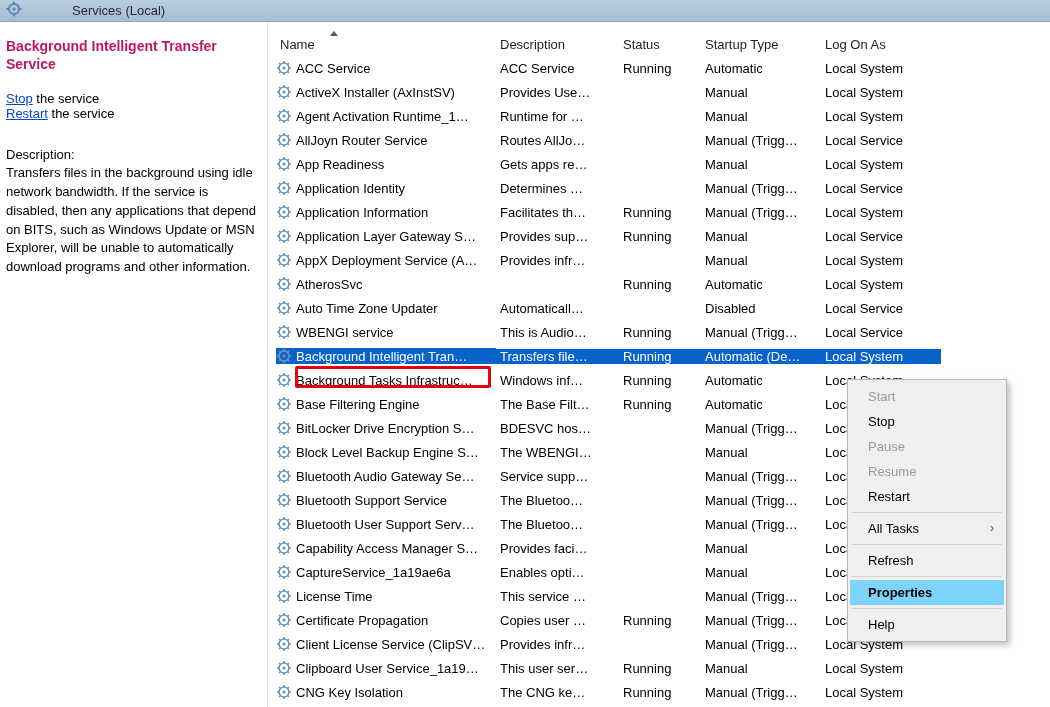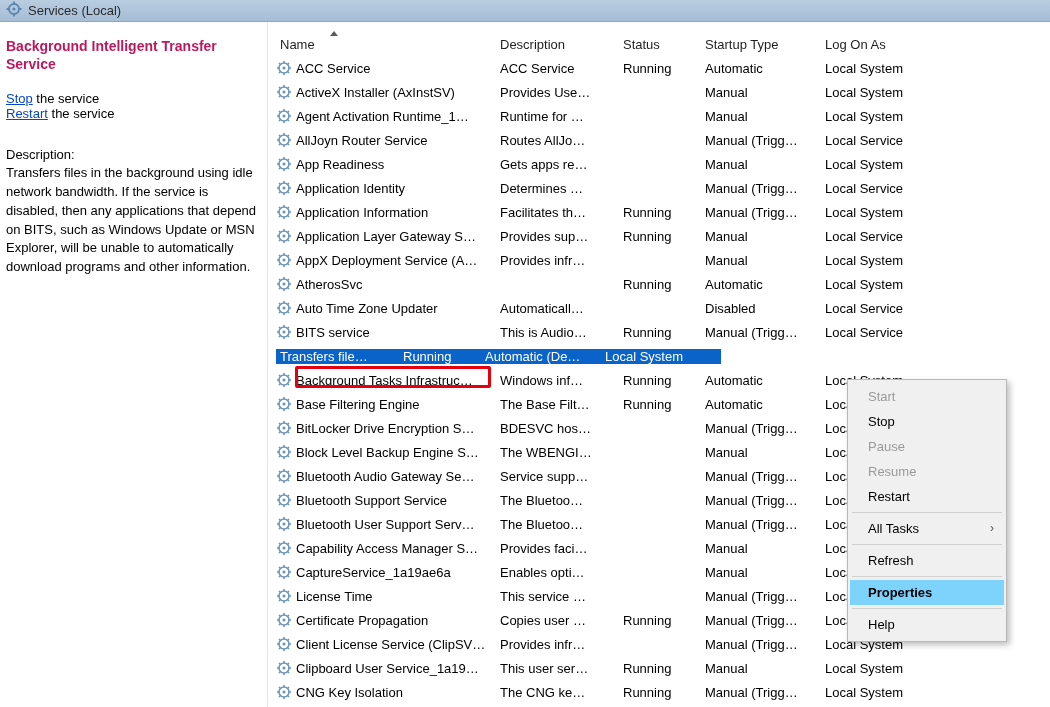--- a/index.html
+++ b/index.html
@@ -14,20 +14,21 @@
   }
   .titlebar {
     height: 22px;
     background: linear-gradient(#b9cde0, #a6bdd6);
     display: flex;
     align-items: center;
     padding-left: 6px;
     font-size: 13px;
     color: #2a2a2a;
     border-bottom: 1px solid #8fa8c4;
+    gap: 44px;
   }
   .titlebar .gear {
     margin-right: 6px;
   }
   .main {
     display: flex;
     height: calc(100% - 22px);
   }
   .leftpane {
     width: 268px;
@@ -452,28 +453,45 @@
                   <line x1="8" y1="1" x2="8" y2="3"></line>
                   <line x1="8" y1="13" x2="8" y2="15"></line>
                   <line x1="1" y1="8" x2="3" y2="8"></line>
                   <line x1="13" y1="8" x2="15" y2="8"></line>
                   <line x1="3" y1="3" x2="4.5" y2="4.5"></line>
                   <line x1="11.5" y1="11.5" x2="13" y2="13"></line>
                   <line x1="3" y1="13" x2="4.5" y2="11.5"></line>
                   <line x1="11.5" y1="4.5" x2="13" y2="3"></line>
                 </g>
               </svg></span>
-            <span class="name-text">BITS service</span>
+            <span class="name-text">WBENGI service</span>
           </div>
           <div class="c-desc">This is Audio…</div>
           <div class="c-status">Running</div>
           <div class="c-start">Manual (Trigg…</div>
           <div class="c-log">Local Service</div>
         </div>
         <div class="row selected">
+          <div class="c-name">
+            <span class="gear-icon"><svg width="16" height="16" viewBox="0 0 16 16">
+                <circle cx="8" cy="8" r="5" fill="none" stroke="#6d95bb" stroke-width="1.6"></circle>
+                <circle cx="8" cy="8" r="1.6" fill="#6d95bb"></circle>
+                <g stroke="#6d95bb" stroke-width="1.6">
+                  <line x1="8" y1="1" x2="8" y2="3"></line>
+                  <line x1="8" y1="13" x2="8" y2="15"></line>
+                  <line x1="1" y1="8" x2="3" y2="8"></line>
+                  <line x1="13" y1="8" x2="15" y2="8"></line>
+                  <line x1="3" y1="3" x2="4.5" y2="4.5"></line>
+                  <line x1="11.5" y1="11.5" x2="13" y2="13"></line>
+                  <line x1="3" y1="13" x2="4.5" y2="11.5"></line>
+                  <line x1="11.5" y1="4.5" x2="13" y2="3"></line>
+                </g>
+              </svg></span>
+            <span class="name-text">Background Intelligent Tran…</span>
+          </div>
           <div class="c-desc">Transfers file…</div>
           <div class="c-status">Running</div>
           <div class="c-start">Automatic (De…</div>
           <div class="c-log">Local System</div>
         </div>
         <div class="row">
           <div class="c-name">
             <span class="gear-icon"><svg width="16" height="16" viewBox="0 0 16 16">
                 <circle cx="8" cy="8" r="5" fill="none" stroke="#6d95bb" stroke-width="1.6"></circle>
                 <circle cx="8" cy="8" r="1.6" fill="#6d95bb"></circle>

